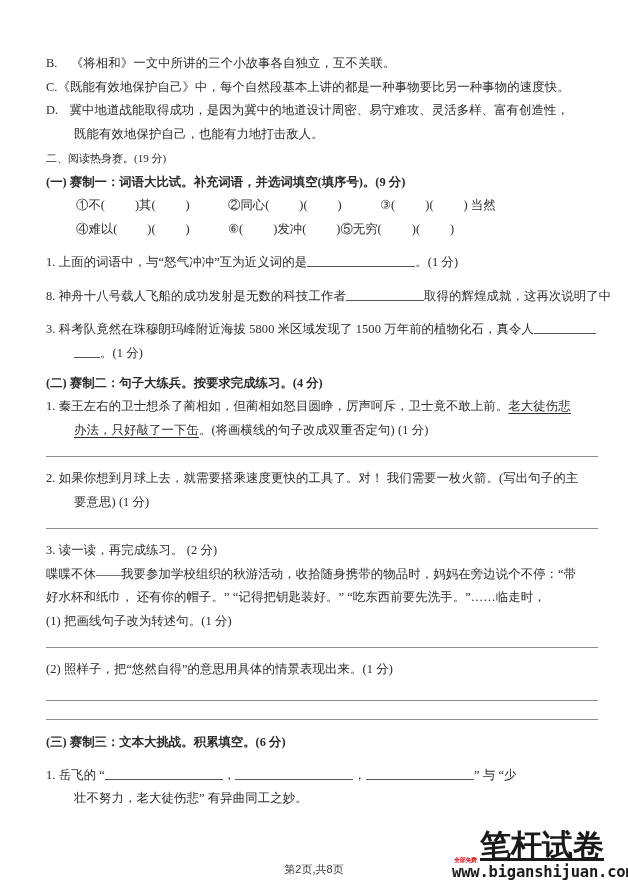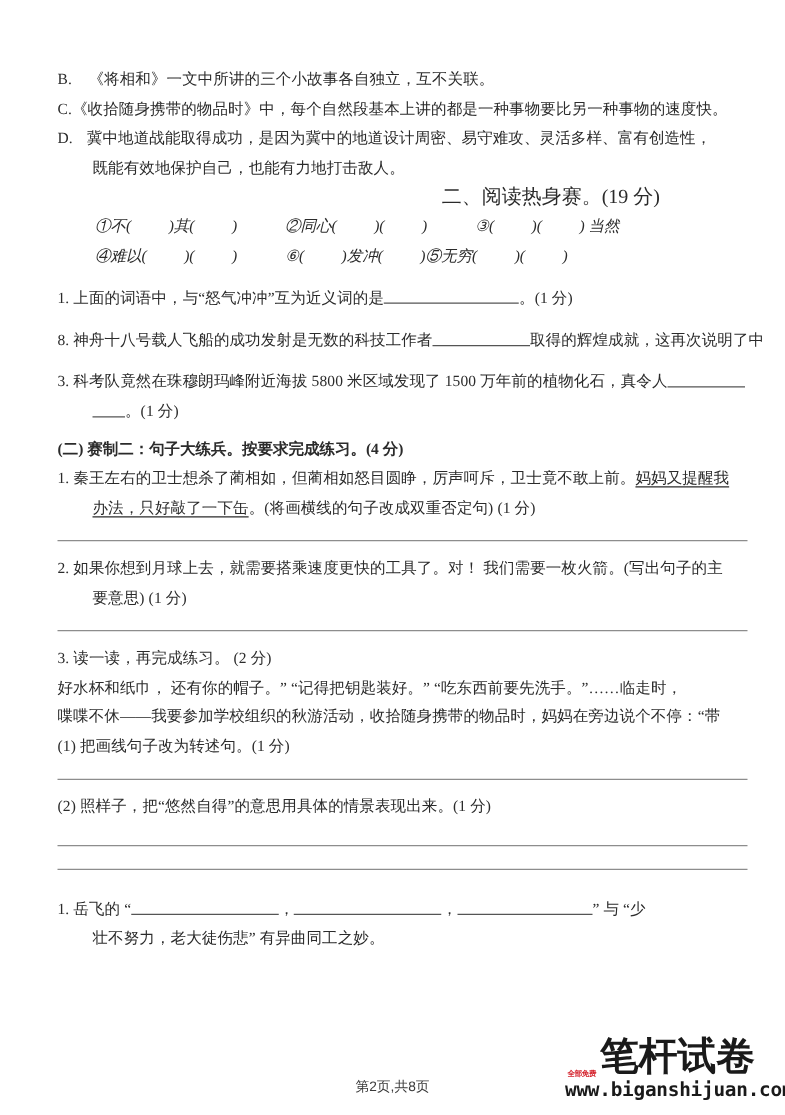--- a/index.html
+++ b/index.html
@@ -29,23 +29,22 @@
     letter-spacing: 0.1px;
     white-space: nowrap;
   }
   .indent2 { padding-left: 28px; }
   .sec-head {
     font-size: 12.4px;
     line-height: 24px;
     font-weight: bold;
   }
   .plain-head {
-    font-size: 16px;
+    font-size: 11px;
     line-height: 24px;
-    text-align: right;
   }
   
   .blank {
     display: inline-block;
     border-bottom: 1px solid #555;
     height: 12px;
     vertical-align: -1px;
   }
   .b-xs { width: 26px; }
   .b-md { width: 62px; }
@@ -68,21 +67,21 @@
     height: 0;
     margin: 0;
     width: 552px;
   }
   .idiom-row {
     display: flex;
     font-size: 12.4px;
     line-height: 23.5px;
     padding-left: 30px;
   }
-  .idiom-cell { width: 152px; white-space: nowrap; font-style: italic; }
+  .idiom-cell { width: 152px; white-space: nowrap; }
   .idiom-cell.last { width: auto; }
   .footer-page {
     position: absolute;
     left: 0;
     top: 862px;
     width: 628px;
     text-align: center;
     font-size: 11px;
     color: #3a3a3a;
     font-family: "Liberation Sans", sans-serif;
@@ -97,20 +96,21 @@
   .wm-brand {
     position: absolute;
     left: 28px;
     top: 2px;
     font-size: 31px;
     line-height: 34px;
     font-weight: bold;
     color: #1a1a1a;
     font-family: "DejaVu Sans", sans-serif;
     letter-spacing: 0px;
+    text-decoration: underline;
   }
   .wm-free {
     position: absolute;
     left: 2px;
     top: 30px;
     font-size: 6px;
     line-height: 8px;
     color: #d4202a;
     font-weight: bold;
     font-family: "DejaVu Sans", sans-serif;
@@ -135,32 +135,33 @@
 </head>
 <body>
 
 <div class="page">
 
   <div class="ln">
     <span>B.</span>
     <span style="display:inline-block;width:10px"></span><span>《将相和》一文中所讲的三个小故事各自独立，互不关联。</span>
   </div>
   <div class="ln">
-    <span>C.</span><span>《收拾随身携带的物品时》中，每个自然段基本上讲的都是一种事物要比另一种事物的速度快。</span>
+    <span>C.</span><span>《既能有效地保护自己》中，每个自然段基本上讲的都是一种事物要比另一种事物的速度快。</span>
   </div>
   <div class="ln">
     <span>D.</span>
     <span style="display:inline-block;width:8px"></span><span>冀中地道战能取得成功，是因为冀中的地道设计周密、易守难攻、灵活多样、富有创造性，</span>
   </div>
   <div class="ln indent2">
     <span>既能有效地保护自己，也能有力地打击敌人。</span>
   </div>
 
   <div class="plain-head">二、阅读热身赛。(19 分)</div>
 
+  <div class="sec-head">(一) 赛制一：词语大比试。补充词语，并选词填空(填序号)。(9 分)</div>
 
   <div class="idiom-row">
     <span class="idiom-cell"><span>①</span><span>不(</span><span class="paren"></span><span>)其(</span><span class="paren"></span><span>)</span></span>
     <span class="idiom-cell"><span>②</span><span>同心(</span><span class="paren"></span><span>)(</span><span class="paren"></span><span>)</span></span>
     <span class="idiom-cell last"><span>③</span><span>(</span><span class="paren"></span><span>)(</span><span class="paren"></span><span>)</span><span> 当然</span></span>
   </div>
 
   <div class="idiom-row">
     <span class="idiom-cell"><span>④</span><span>难以(</span><span class="paren"></span><span>)(</span><span class="paren"></span><span>)</span></span>
     <span class="idiom-cell last"><span>⑥</span><span>(</span><span class="paren"></span><span>)发冲(</span><span class="paren"></span><span>)</span></span>
@@ -186,21 +187,21 @@
   </div>
   <div class="ln indent2">
     <span class="blank b-xs"></span><span>。(1 分)</span>
   </div>
 
   <div class="gap-6"></div>
 
   <div class="sec-head">(二) 赛制二：句子大练兵。按要求完成练习。(4 分)</div>
 
   <div class="ln">
-    <span>1. 秦王左右的卫士想杀了蔺相如，但蔺相如怒目圆睁，厉声呵斥，卫士竟不敢上前。</span><span class="u">妈妈又提醒我</span>
+    <span>1. 秦王左右的卫士想杀了蔺相如，但蔺相如怒目圆睁，厉声呵斥，卫士竟不敢上前。</span><span class="u">老大徒伤悲</span>
   </div>
   <div class="ln indent2">
     <span class="u">办法，只好敲了一下缶</span><span>。(将画横线的句子改成双重否定句) (1 分)</span>
   </div>
 
   <div class="gap-14"></div>
   <div class="rule"></div>
   <div class="gap-10"></div>
 
   <div class="ln">
@@ -208,36 +209,37 @@
   </div>
   <div class="ln indent2">
     <span>要意思) (1 分)</span>
   </div>
 
   <div class="gap-14"></div>
   <div class="rule"></div>
   <div class="gap-10"></div>
 
   <div class="ln">3. 读一读，再完成练习。 (2 分)</div>
+  <div class="ln">喋喋不休——我要参加学校组织的秋游活动，收拾随身携带的物品时，妈妈在旁边说个不停：“带</div>
   <div class="ln">好水杯和纸巾， 还有你的帽子。” “记得把钥匙装好。” “吃东西前要先洗手。”……临走时，</div>
-  <div class="ln">喋喋不休——我要参加学校组织的秋游活动，收拾随身携带的物品时，妈妈在旁边说个不停：“带</div>
   <div class="ln">(1) 把画线句子改为转述句。(1 分)</div>
 
   <div class="gap-14"></div>
   <div class="rule"></div>
   <div class="gap-10"></div>
 
   <div class="ln">(2) 照样子，把“悠然自得”的意思用具体的情景表现出来。(1 分)</div>
 
   <div class="gap-18"></div>
   <div class="rule"></div>
   <div class="gap-18"></div>
   <div class="rule"></div>
   <div class="gap-10"></div>
 
+  <div class="sec-head">(三) 赛制三：文本大挑战。积累填空。(6 分)</div>
 
   <div class="gap-10"></div>
 
   <div class="ln">
     <span>1. 岳飞的 “</span><span class="blank b-xxl"></span><span>，</span><span class="blank b-xxl"></span><span>，</span><span class="blank b-xl"></span><span>” 与 “少</span>
   </div>
   <div class="ln indent2">
     <span>壮不努力，老大徒伤悲” 有异曲同工之妙。</span>
   </div>
 

